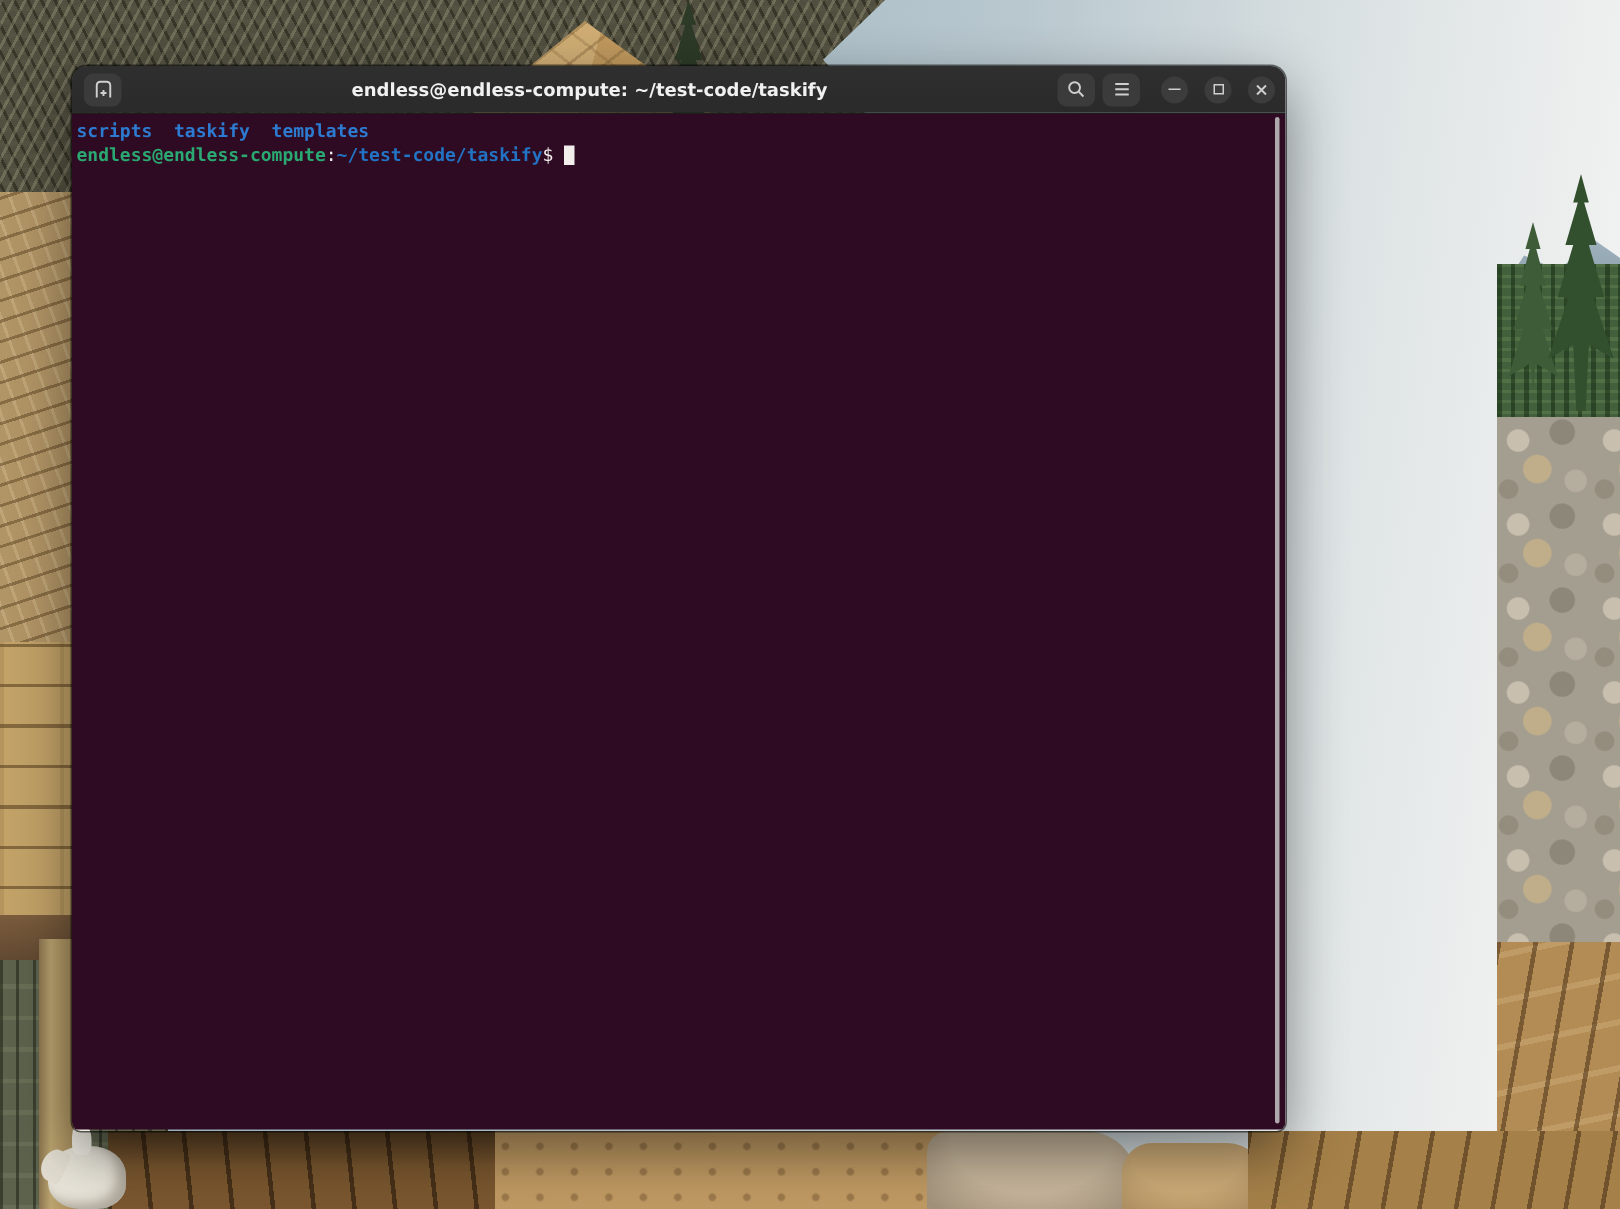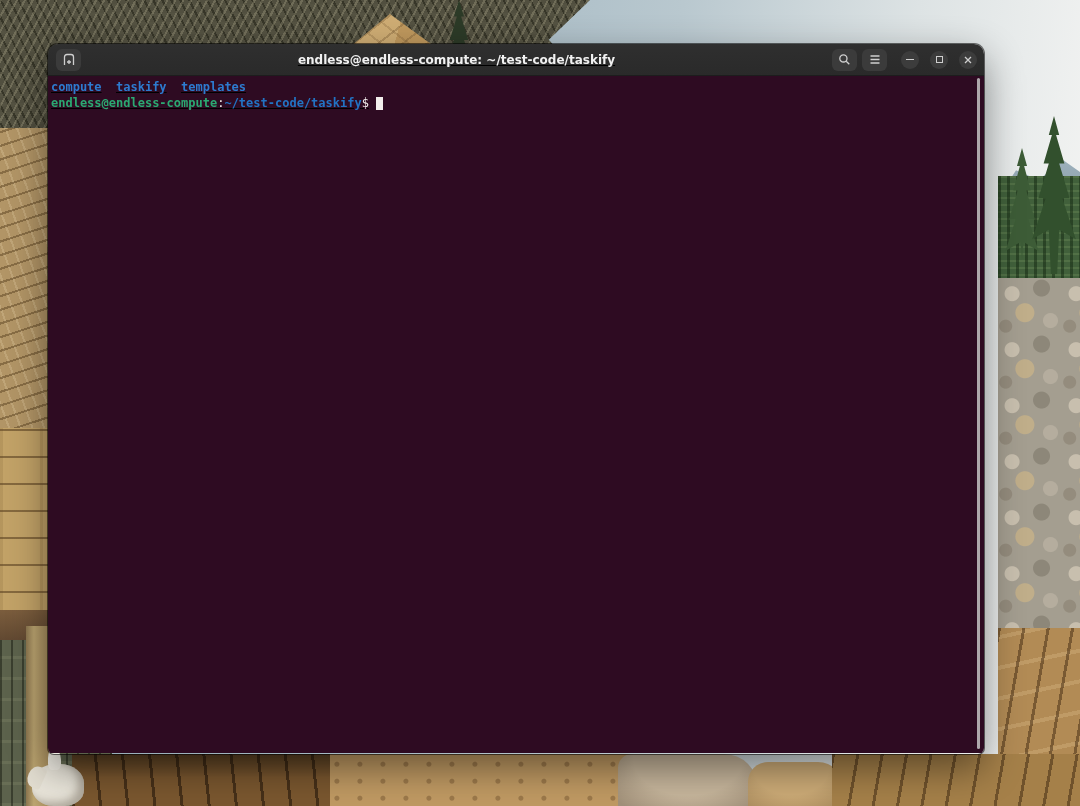--- a/index.html
+++ b/index.html
@@ -72,23 +72,23 @@
   .bottom-crates { left:832px; top:754px; width:250px; height:52px; background:#a58049;
     background-image:repeating-linear-gradient(100deg, rgba(58,36,14,.5) 0 3px, transparent 3px 24px); }
   .bird { left:32px; top:764px; width:52px; height:42px; background:#e9e5da;
     border-radius:46% 46% 38% 42%; box-shadow:inset -6px -4px 8px rgba(120,110,95,.5); }
   .bird::before { content:""; position:absolute; left:16px; top:-16px; width:13px; height:22px;
     background:#efece3; border-radius:45% 55% 30% 30%; }
   .bird::after { content:""; position:absolute; left:-4px; top:2px; width:16px; height:22px;
     background:#e3ded1; border-radius:60% 20% 20% 60%; transform:rotate(24deg); }
 
   
-  .window { position:absolute; left:48px; top:44px; width:936px; height:710px;
+  .window { position:absolute; left:48px; top:44px; width:809px; height:710px;
     border-radius:10px 10px 6px 6px; overflow:hidden;
-    box-shadow:0 0 0 1px rgba(0,0,0,.55), 0 14px 38px rgba(0,0,0,.45);text-decoration:underline; }
+    box-shadow:0 0 0 1px rgba(0,0,0,.55), 0 14px 38px rgba(0,0,0,.45); }
   .titlebar { height:32px; background:linear-gradient(180deg,#2f2f2f,#2a2a2a);
     border-bottom:1px solid #1d1d1d; display:flex; align-items:center; padding:0 7px 0 8px; }
   .title { flex:1; text-align:center; color:#f1f1f1; font-size:12px; font-weight:bold;
     font-family:"DejaVu Sans", sans-serif; white-space:nowrap; overflow:hidden; }
   .tb-btn { border:none; cursor:pointer; display:flex; align-items:center; justify-content:center; padding:0; }
   .tb-sq { width:25px; height:22px; border-radius:6px; background:#3b3b3b; }
   .tb-ci { width:18px; height:18px; border-radius:50%; background:#3c3c3c; }
   .tb-right { display:flex; align-items:center; gap:11px; }
   .tb-right .pair { display:flex; gap:5px; margin-right:3px; }
   .glyph { stroke:#cfcfcf; fill:none; stroke-width:1.3; }
@@ -167,18 +167,18 @@
         </button>
         <button class="tb-btn tb-ci">
           <svg width="10" height="10" viewBox="0 0 10 10">
             <path class="glyph" d="M2 2 L8 8 M8 2 L2 8"></path>
           </svg>
         </button>
       </div>
     </div>
 
     <div class="term">
-      <div class="line"><span class="dir">compute</span><span class="dir">taskify</span><span class="dir">templates</span></div>
+      <div class="line"><span class="dir">scripts</span><span class="dir">taskify</span><span class="dir">templates</span></div>
       <div class="line"><span class="u">endless@endless-compute</span><span>:</span><span class="p">~/test-code/taskify</span><span>$</span><span class="cursor"></span></div>
       <div class="scrollbar"></div>
     </div>
   </div>
 </div>
 
 </body></html>

